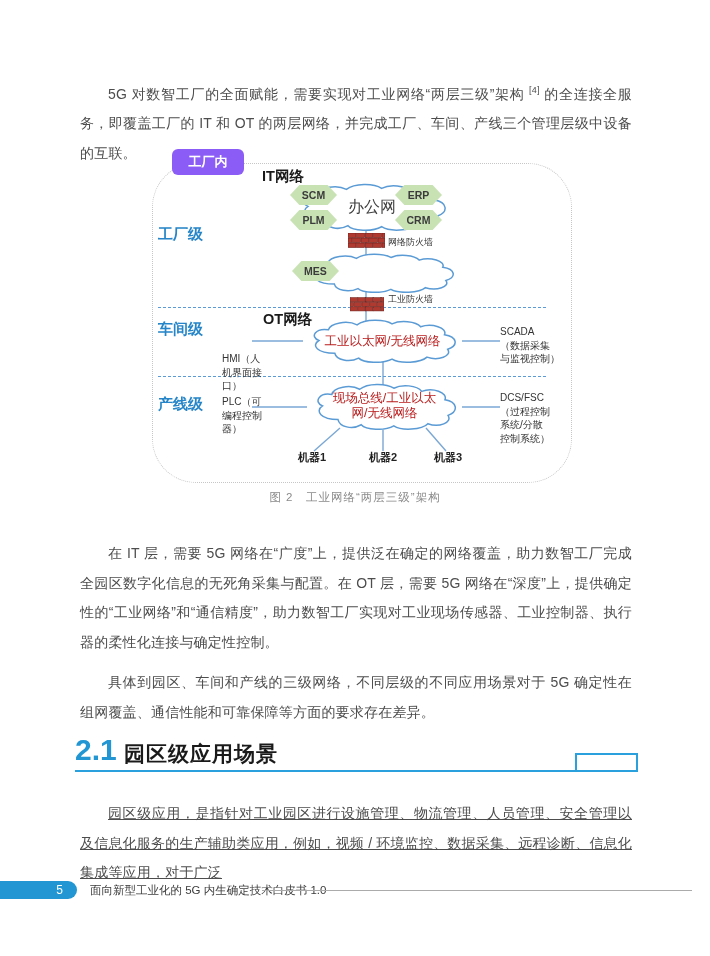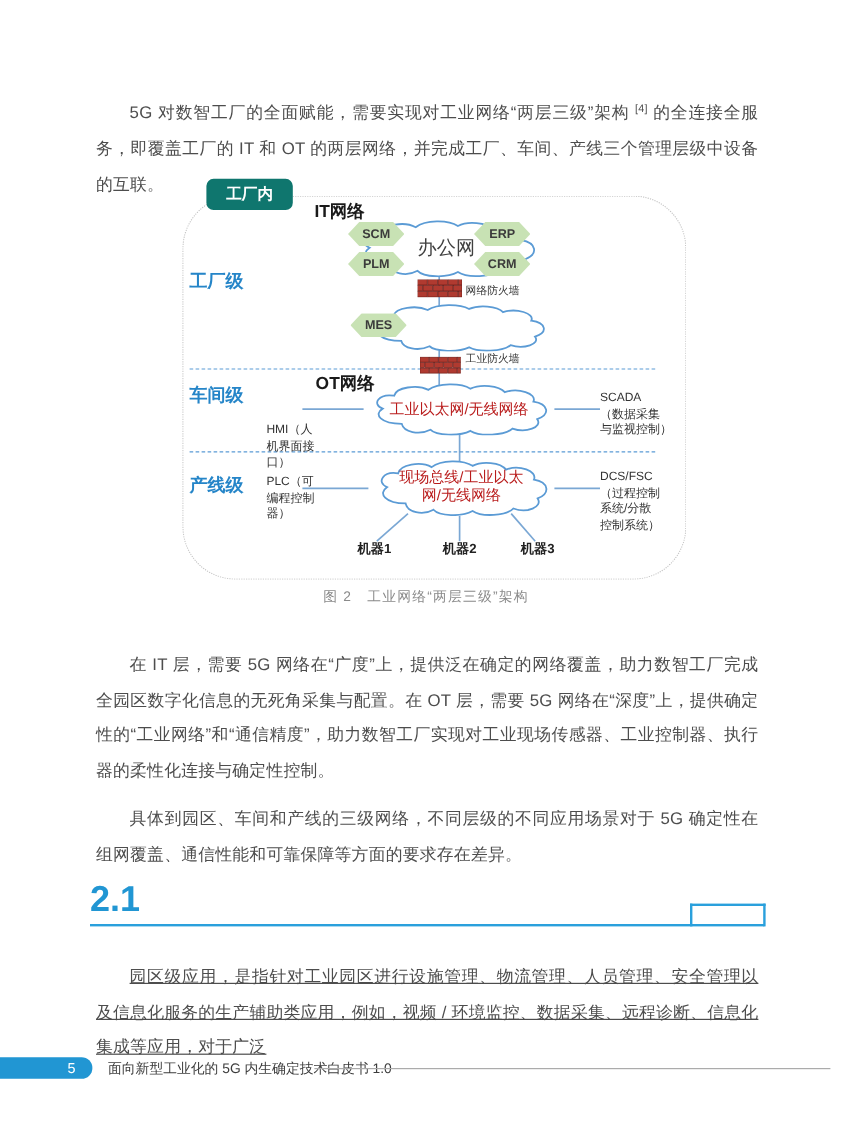--- a/index.html
+++ b/index.html
@@ -16,21 +16,21 @@
   .para.indent{text-indent:2em;}
   .para sup{font-size:9px;color:#4d4d4d;}
   
   #diagram{position:absolute;left:0;top:145px;width:710px;height:345px;}
   .dotted-rect{
     position:absolute;left:152px;top:18px;width:418px;height:318px;
     border:1.5px dotted #c6c6c6;border-radius:44px;
   }
   .scope-label{
     position:absolute;left:172px;top:4px;width:72px;height:26px;
-    background:#0f766e;border-radius:6px;color:#ffffff;
+    background:#8b5cf6;border-radius:6px;color:#ffffff;
     font-weight:bold;font-size:13px;text-align:center;line-height:26px;
   }
   .net-title{position:absolute;font-weight:bold;font-size:14.5px;color:#1a1a1a;}
   .level-label{position:absolute;font-weight:bold;font-size:15px;color:#2585c8;}
   .cloud{position:absolute;}
   .cloud path{fill:#ffffff;stroke:#5b9bd5;stroke-width:1.5;vector-effect:non-scaling-stroke;}
   .cloud-text{position:absolute;text-align:center;color:#404040;}
   .cloud-text.red{color:#b91c1c;white-space:pre-line;}
   .hex{
     position:absolute;width:47px;height:20px;background:#c8e2b4;
@@ -187,20 +187,21 @@
   <div class="machine" style="left:423px;top:305px;">机器3</div>
 </div>
 
 <div class="fig-caption">图 2　工业网络“两层三级”架构</div>
 
 <p class="para indent" style="top:525px;">在 IT 层，需要 5G 网络在“广度”上，提供泛在确定的网络覆盖，助力数智工厂完成全园区数字化信息的无死角采集与配置。在 OT 层，需要 5G 网络在“深度”上，提供确定性的“工业网络”和“通信精度”，助力数智工厂实现对工业现场传感器、工业控制器、执行器的柔性化连接与确定性控制。</p>
 <p class="para indent" style="top:654px;">具体到园区、车间和产线的三级网络，不同层级的不同应用场景对于 5G 确定性在组网覆盖、通信性能和可靠保障等方面的要求存在差异。</p>
 
 <div id="section-heading">
   <span class="sec-num">2.1</span>
+  <span class="sec-title">园区级应用场景</span>
   <div class="sec-tab"></div>
   <div class="sec-underline"></div>
 </div>
 
 <p class="para indent" style="top:785px;text-decoration:underline;">园区级应用，是指针对工业园区进行设施管理、物流管理、人员管理、安全管理以及信息化服务的生产辅助类应用，例如，视频 / 环境监控、数据采集、远程诊断、信息化集成等应用，对于广泛</p>
 
 <div id="footer">
   <div class="page-pill">5</div>
   <div class="footer-title">面向新型工业化的 5G 内生确定技术白皮书 1.0</div>
   <div class="footer-line"></div>

